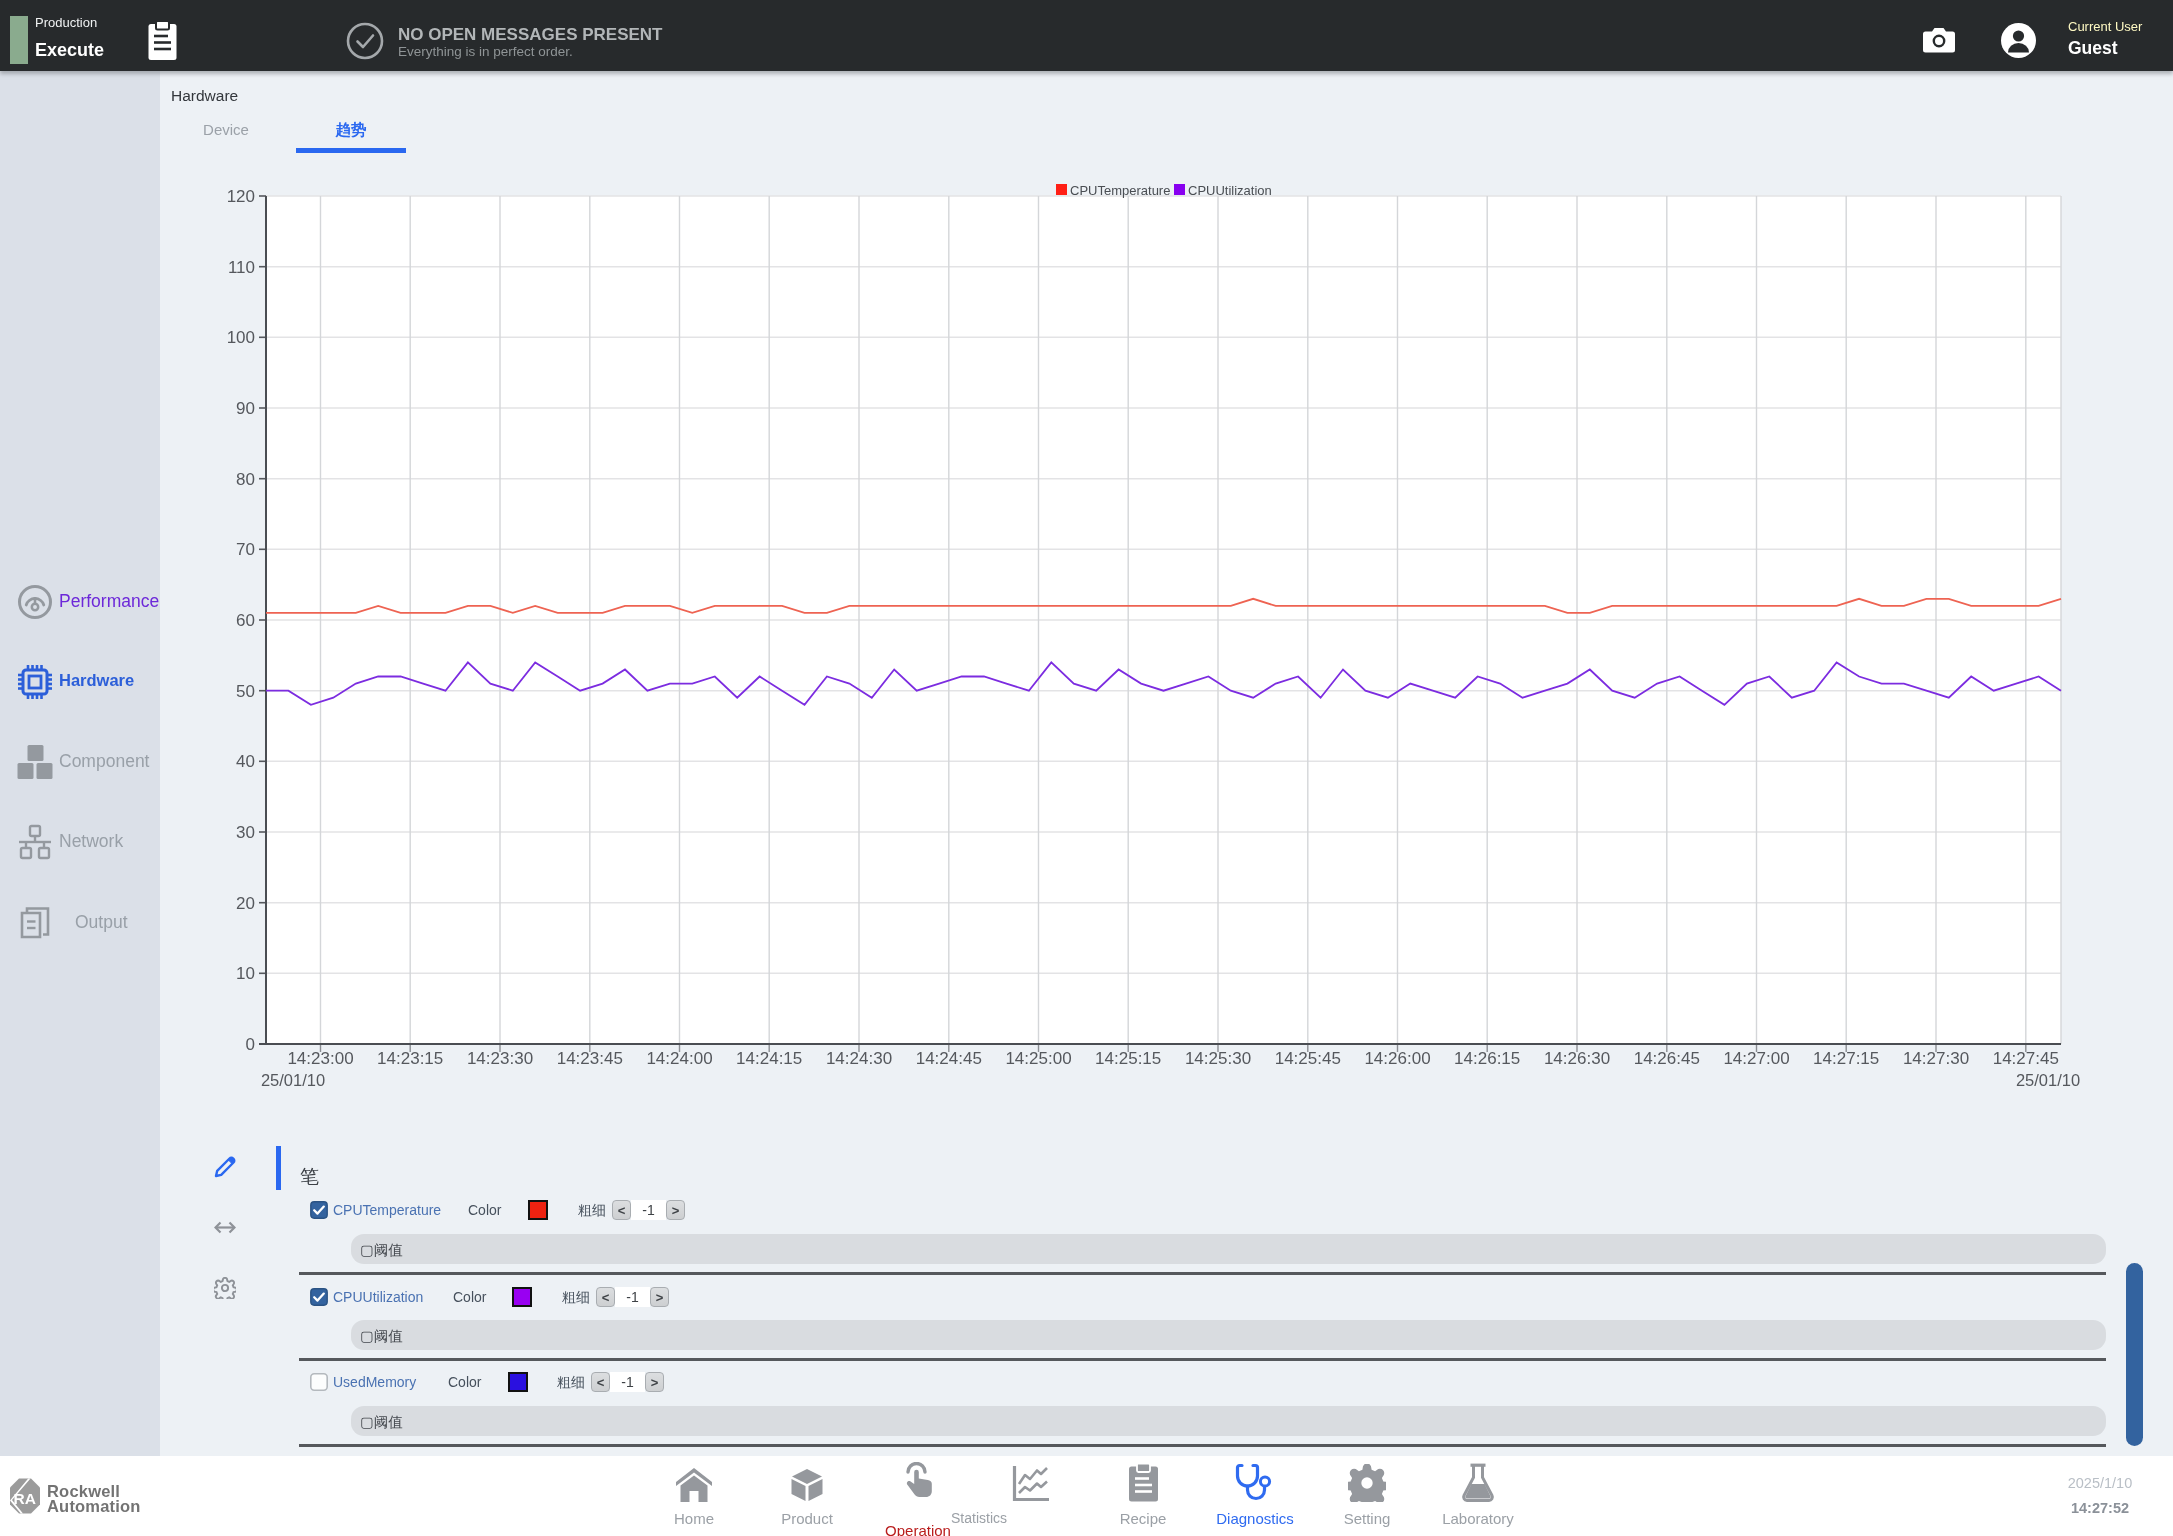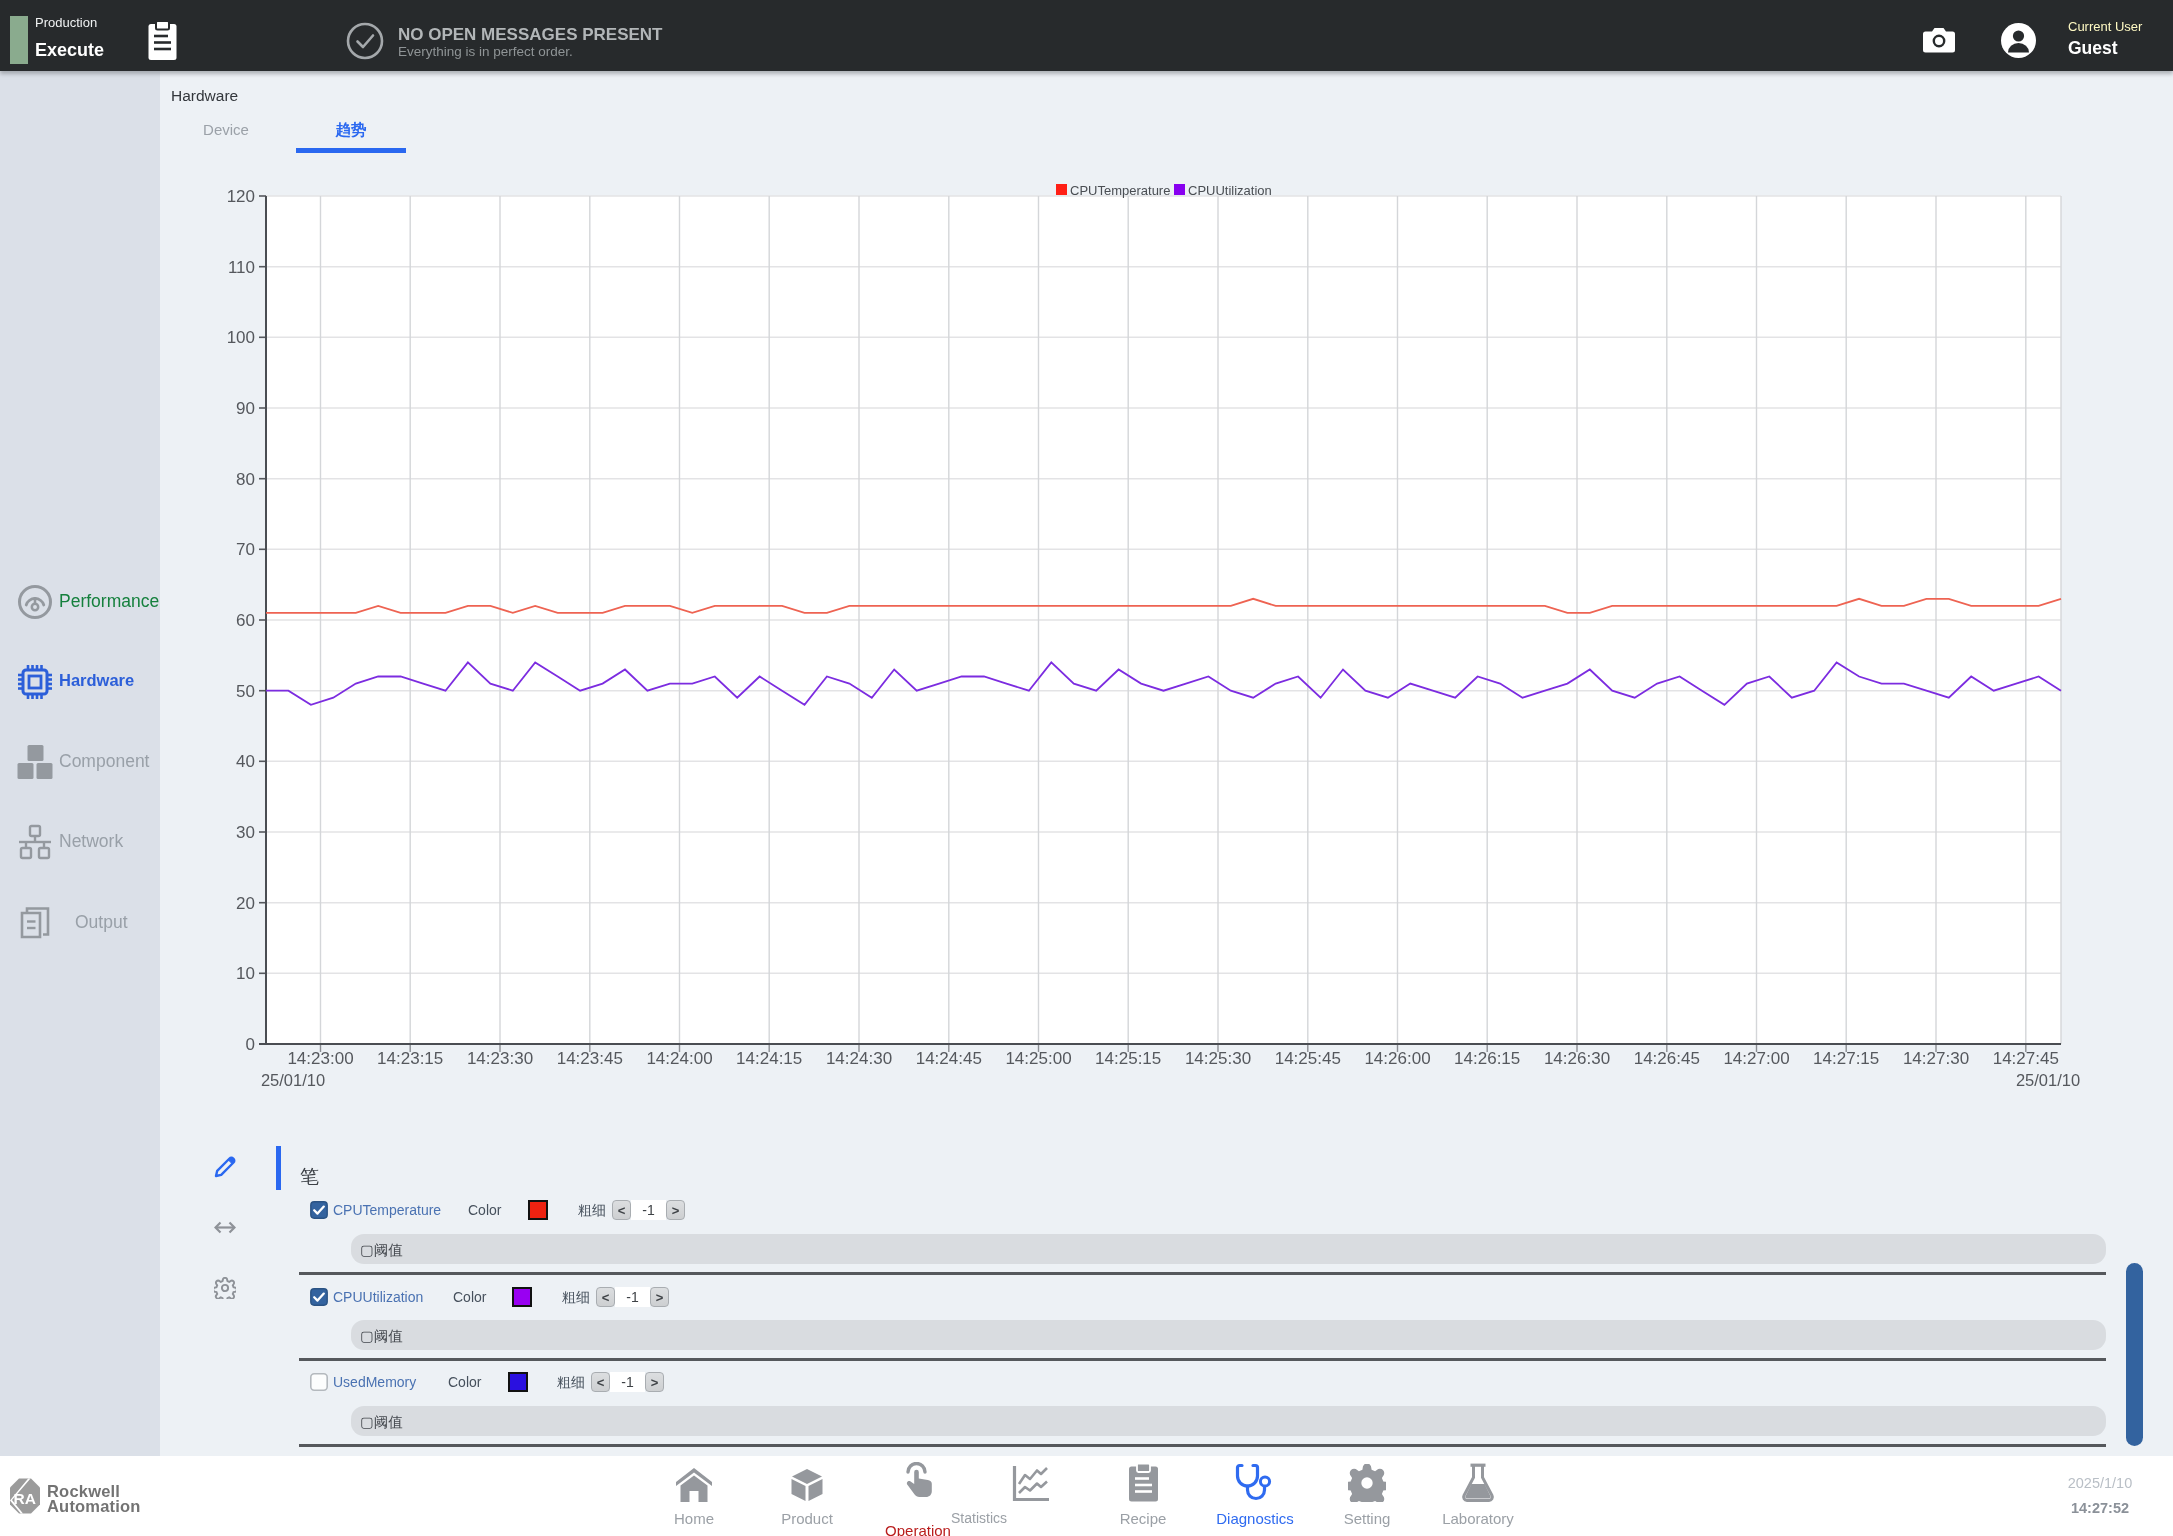--- a/index.html
+++ b/index.html
@@ -11,21 +11,21 @@
 <body>
 <div class="abs" style="left:0;top:71px;width:2173px;height:1385px;background:#edf1f5;"></div>
 <div class="abs" style="left:0;top:71px;width:160px;height:1385px;background:#dbe0e8;"></div>
 
 <svg class="abs" style="left:17px;top:584px" width="36" height="36" viewBox="0 0 36 36">
 <circle cx="18" cy="18" r="15.5" fill="none" stroke="#94999f" stroke-width="3"></circle>
 <path d="M9.2 21 A 9.2 9.2 0 0 1 26.8 21" fill="none" stroke="#94999f" stroke-width="2.8" stroke-linecap="round"></path>
 <circle cx="18" cy="23" r="3.2" fill="none" stroke="#94999f" stroke-width="2.5"></circle>
 <line x1="18" y1="19.8" x2="18" y2="13" stroke="#94999f" stroke-width="2.5"></line>
 </svg>
-<div class="abs" style="left:59px;top:591px;font-size:17.5px;color:#15803d;font-weight:400;">Performance</div>
+<div class="abs" style="left:59px;top:591px;font-size:17.5px;color:#6d28d9;font-weight:400;">Performance</div>
 <svg class="abs" style="left:17px;top:664px" width="36" height="36" viewBox="0 0 36 36">
 <line x1="11" y1="1" x2="11" y2="6" stroke="#2c5fd9" stroke-width="2.6"></line>
     <line x1="11" y1="30" x2="11" y2="35" stroke="#2c5fd9" stroke-width="2.6"></line>
     <line x1="1" y1="11" x2="6" y2="11" stroke="#2c5fd9" stroke-width="2.6"></line>
     <line x1="30" y1="11" x2="35" y2="11" stroke="#2c5fd9" stroke-width="2.6"></line>
     <line x1="15.5" y1="1" x2="15.5" y2="6" stroke="#2c5fd9" stroke-width="2.6"></line>
     <line x1="15.5" y1="30" x2="15.5" y2="35" stroke="#2c5fd9" stroke-width="2.6"></line>
     <line x1="1" y1="15.5" x2="6" y2="15.5" stroke="#2c5fd9" stroke-width="2.6"></line>
     <line x1="30" y1="15.5" x2="35" y2="15.5" stroke="#2c5fd9" stroke-width="2.6"></line>
     <line x1="20" y1="1" x2="20" y2="6" stroke="#2c5fd9" stroke-width="2.6"></line>

